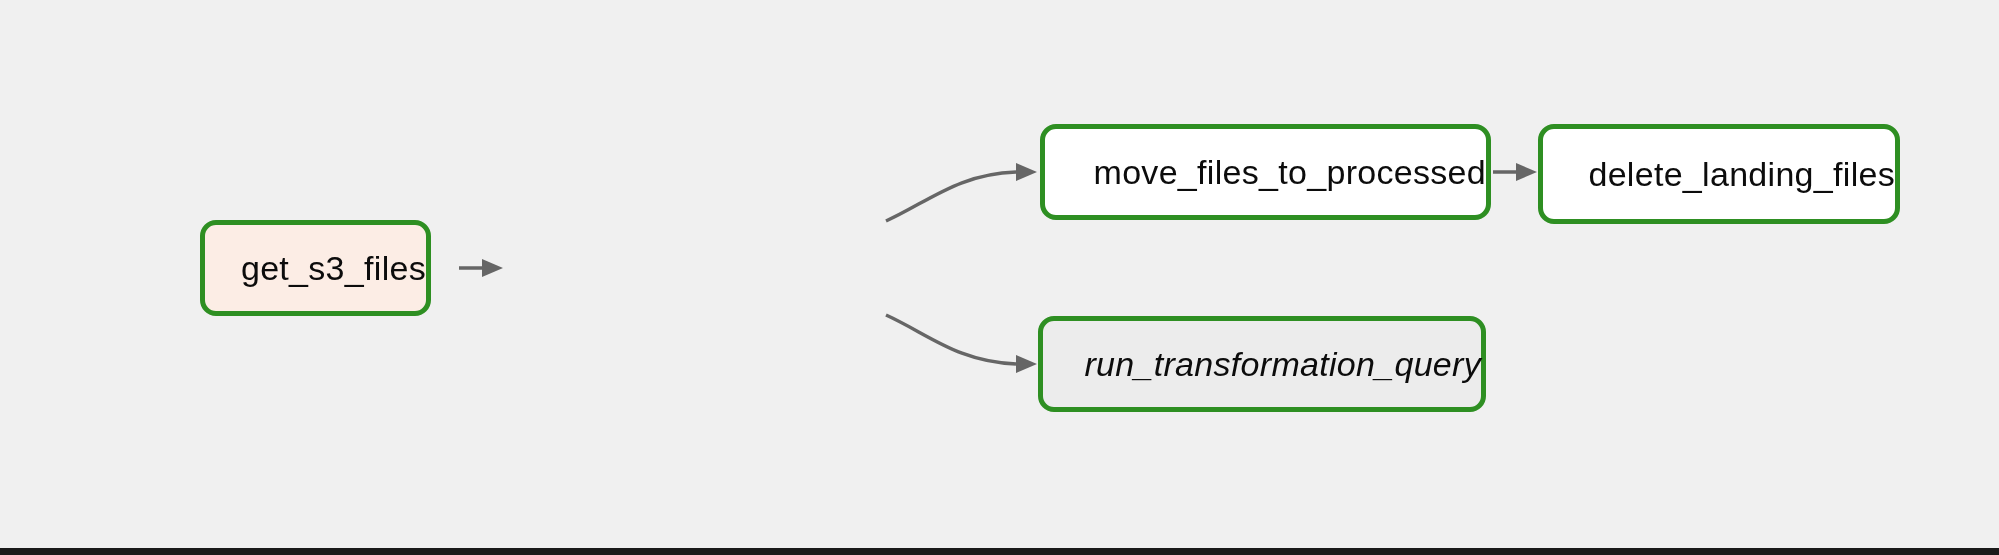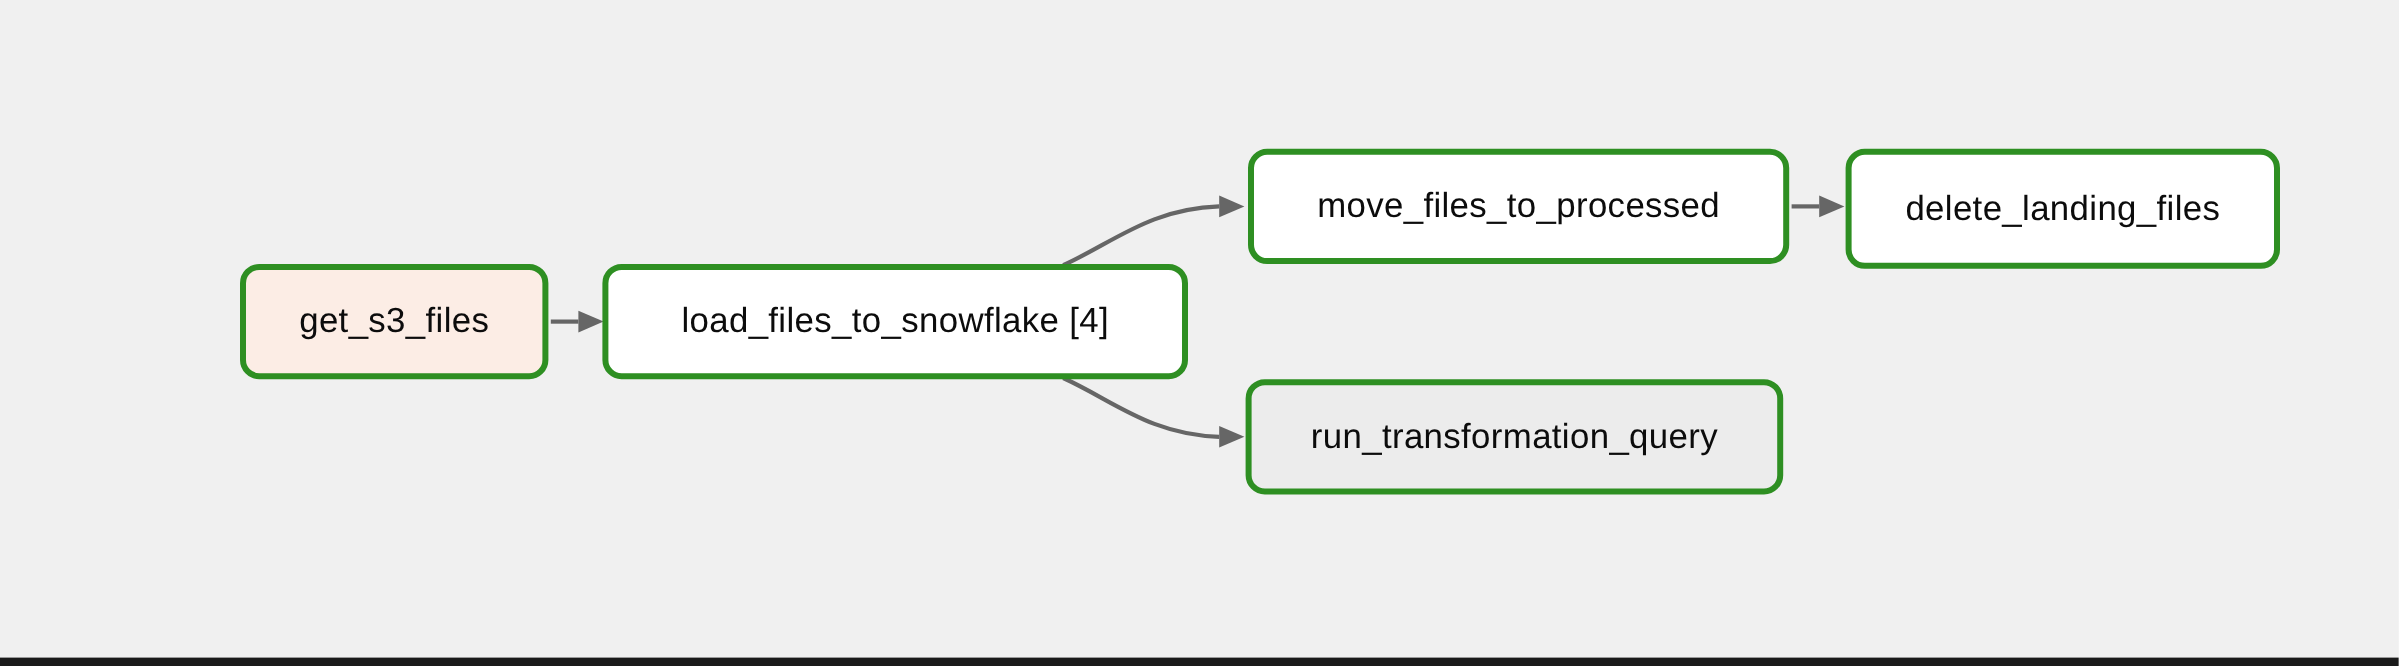--- a/index.html
+++ b/index.html
@@ -21,28 +21,28 @@
     height: 555px;
     pointer-events: none;
   }
   .task-node {
     position: absolute;
     box-sizing: border-box;
     border: 5px solid #2e8f22;
     border-radius: 16px;
     display: flex;
     align-items: center;
-    justify-content: center;
-    font-size: 29px;
+    justify-content: flex-end;
+    font-size: 34px;
     color: #0c0c0c;
     letter-spacing: 0.3px;
     white-space: nowrap;
     cursor: pointer;
   }
-  .node-get-s3-files            { left: 200px;  top: 220px; width: 257px; height: 96px; }
+  .node-get-s3-files            { left: 200px;  top: 220px; width: 231px; height: 96px; }
   .node-load-files-to-snowflake { left: 502px;  top: 220px; width: 488px; height: 96px; }
   .node-move-files-to-processed { left: 1040px; top: 124px; width: 451px; height: 96px; }
   .node-delete-landing-files    { left: 1538px; top: 124px; width: 362px; height: 100px; }
   .node-run-transformation-query{ left: 1038px; top: 316px; width: 448px; height: 96px; }
   .bottom-bar {
     position: absolute;
     left: 0;
     bottom: 0;
     width: 100%;
     height: 7px;
@@ -73,31 +73,28 @@
     <g>
       <path d="M 1493 172 H 1516" fill="none" stroke-width="3.5" stroke="#666666"></path>
       <polygon points="1516,163 1516,181 1537,172" fill="#666666"></polygon>
     </g>
   </svg>
 
   <div class="task-node node-get-s3-files" style="background-color: rgb(252, 237, 229);">
     <span>get_s3_files</span>
   </div>
 
-  <div class="task-node node-load-files-to-snowflake" style="background-color: rgb(255, 255, 255);">
-    <span>load_files_to_snowflake [4]</span>
-  </div>
 
   <div class="task-node node-move-files-to-processed" style="background-color: rgb(255, 255, 255);">
     <span>move_files_to_processed</span>
   </div>
 
   <div class="task-node node-delete-landing-files" style="background-color: rgb(255, 255, 255);">
     <span>delete_landing_files</span>
   </div>
 
-  <div class="task-node node-run-transformation-query" style="background-color: rgb(236, 236, 236);">
+  <div class="task-node node-run-transformation-query" style="background-color: rgb(236, 236, 236); font-style: italic;">
     <span>run_transformation_query</span>
   </div>
 
   <div class="bottom-bar" style="background-color: rgb(26, 26, 26);"></div>
 
 </div>
 
 </body></html>

